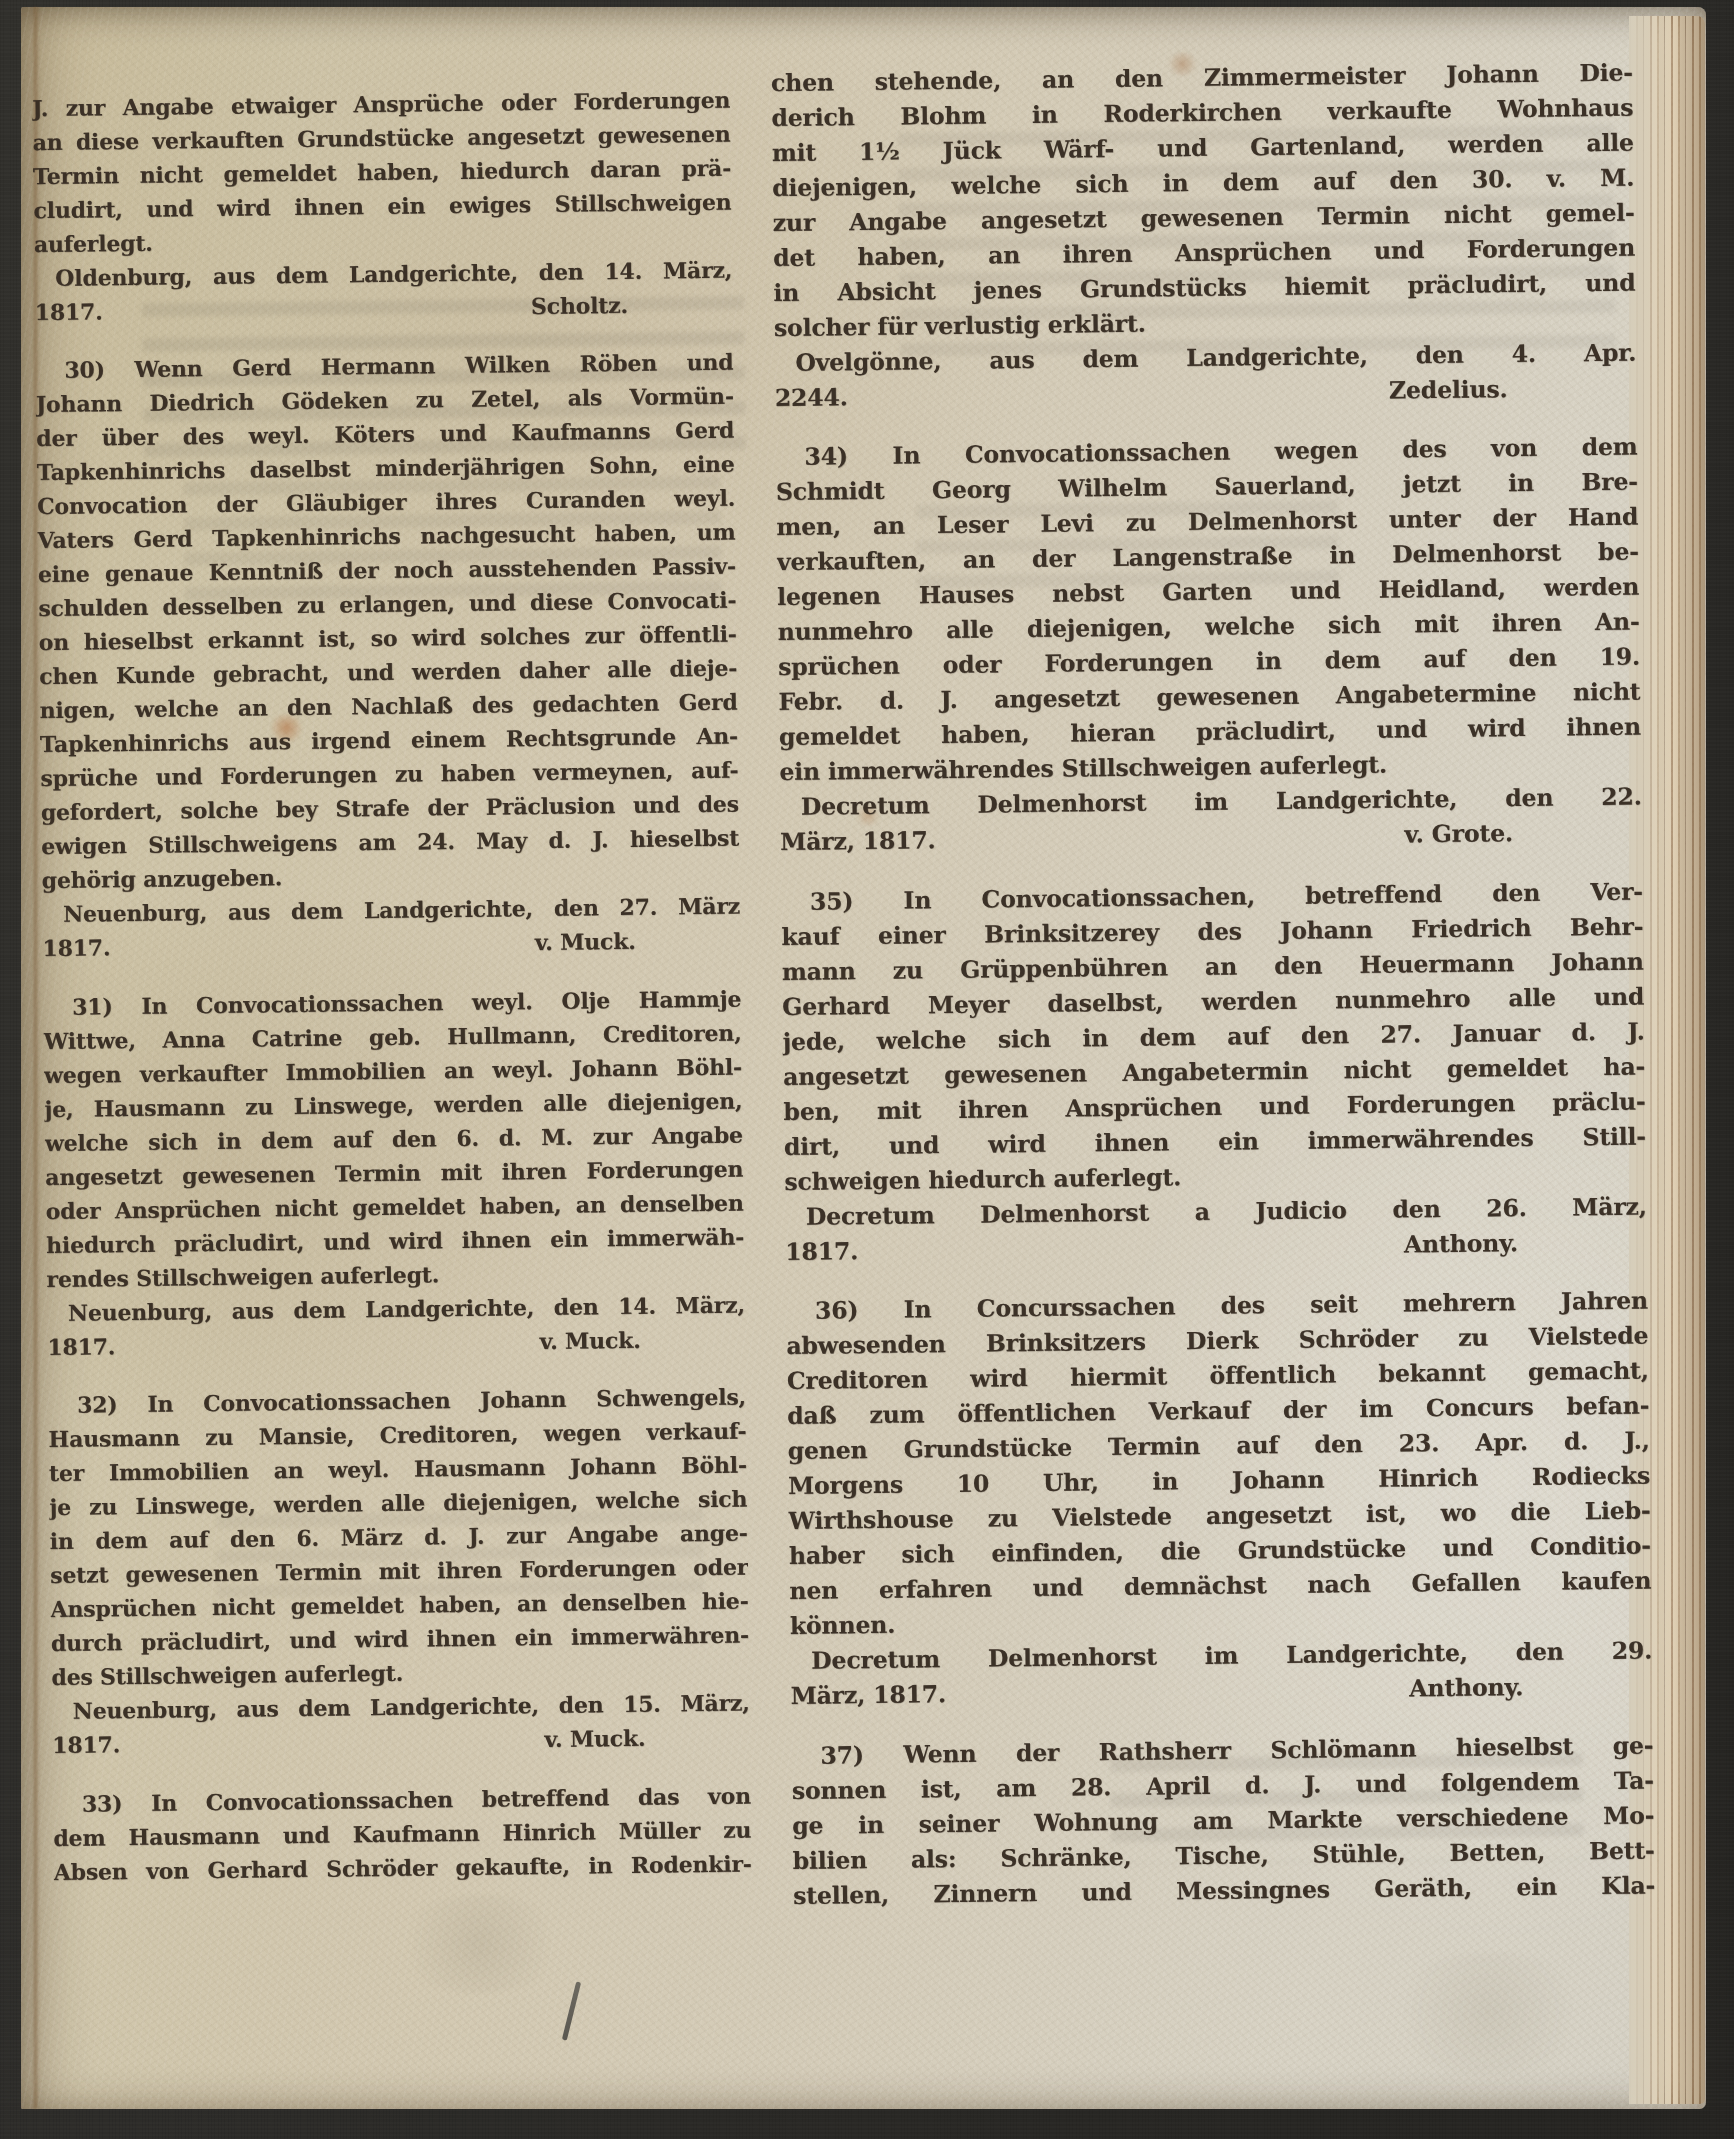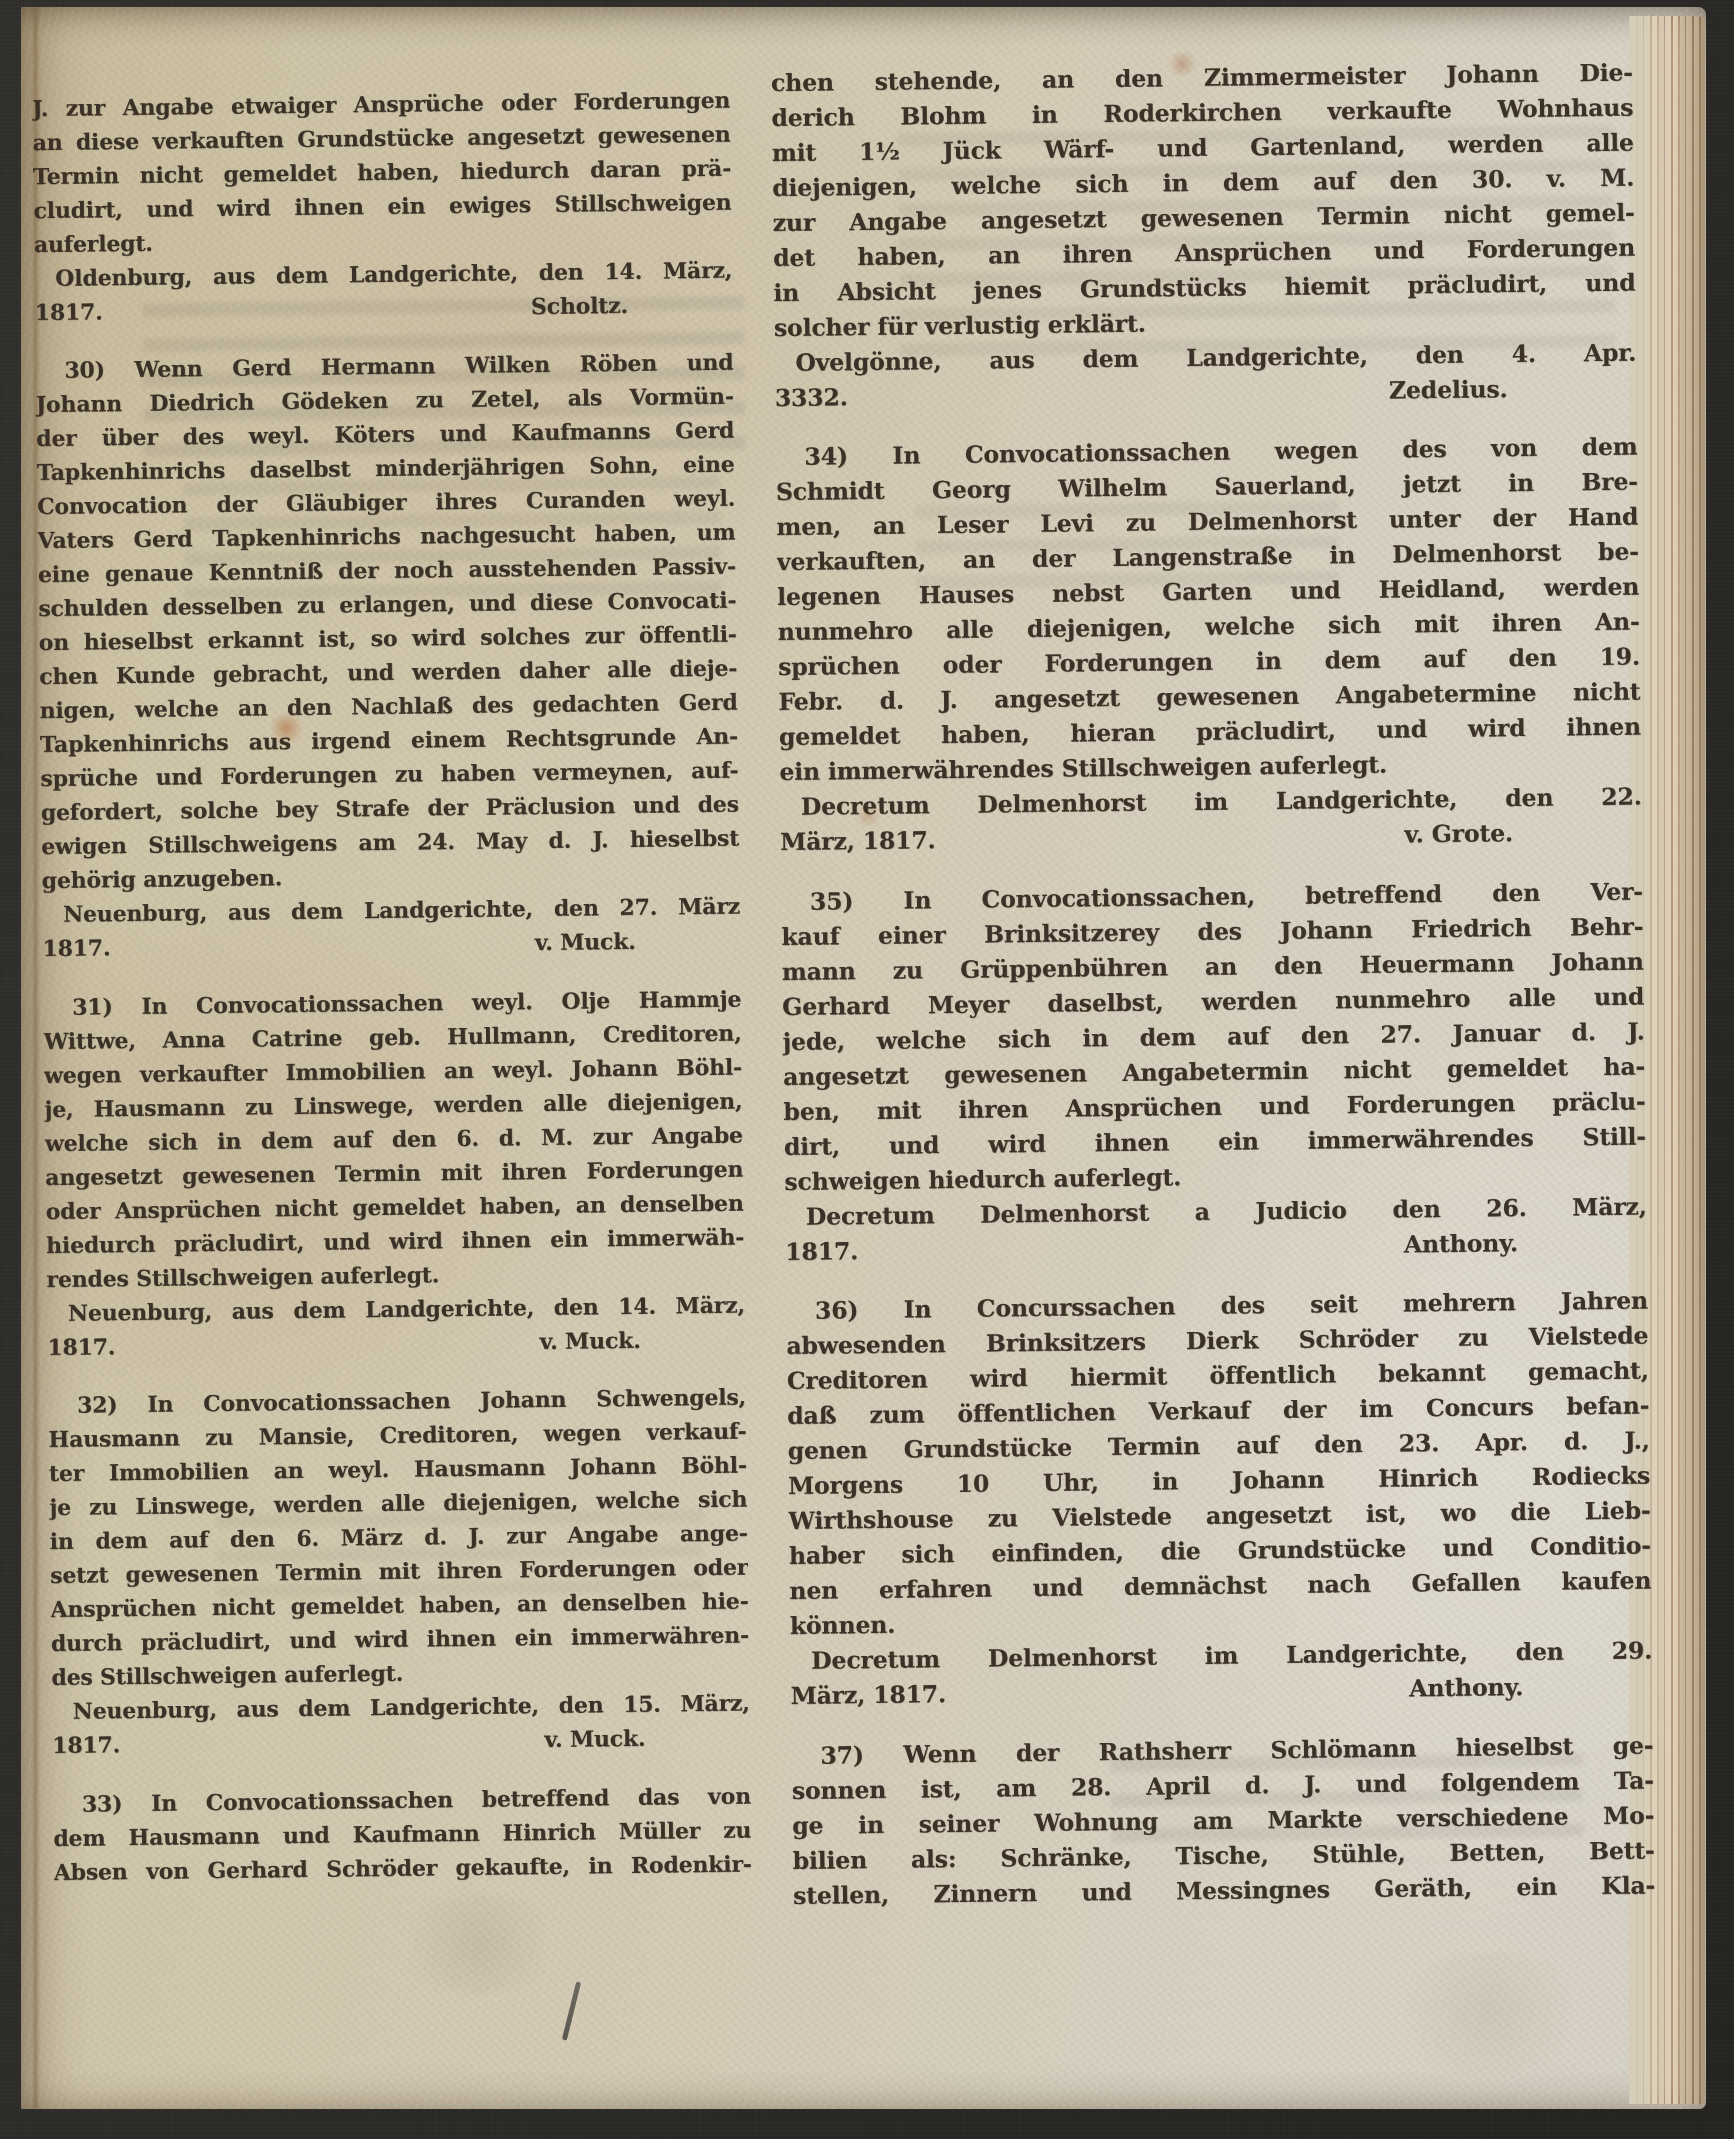--- a/index.html
+++ b/index.html
@@ -200,21 +200,21 @@
         <div class="ln">mit 1½ Jück Wärf- und Gartenland, werden alle</div>
         <div class="ln">diejenigen, welche sich in dem auf den 30. v. M.</div>
         <div class="ln">zur Angabe angesetzt gewesenen Termin nicht gemel-</div>
         <div class="ln">det haben, an ihren Ansprüchen und Forderungen</div>
         <div class="ln">in Absicht jenes Grundstücks hiemit präcludirt, und</div>
         <div class="ln short">solcher für verlustig erklärt.</div>
       </div>
       <div class="block dateline">
         <div class="ln">Ovelgönne, aus dem Landgerichte, den 4. Apr.</div>
         <div class="yearline">
-          <span>3332.</span>
+          <span>2244.</span>
           <span class="sig">Zedelius.</span>
         </div>
       </div>
       <div class="block para num">
         <div class="ln ind">34) In Convocationssachen wegen des von dem</div>
         <div class="ln">Schmidt Georg Wilhelm Sauerland, jetzt in Bre-</div>
         <div class="ln">men, an Leser Levi zu Delmenhorst unter der Hand</div>
         <div class="ln">verkauften, an der Langenstraße in Delmenhorst be-</div>
         <div class="ln">legenen Hauses nebst Garten und Heidland, werden</div>
         <div class="ln">nunmehro alle diejenigen, welche sich mit ihren An-</div>

